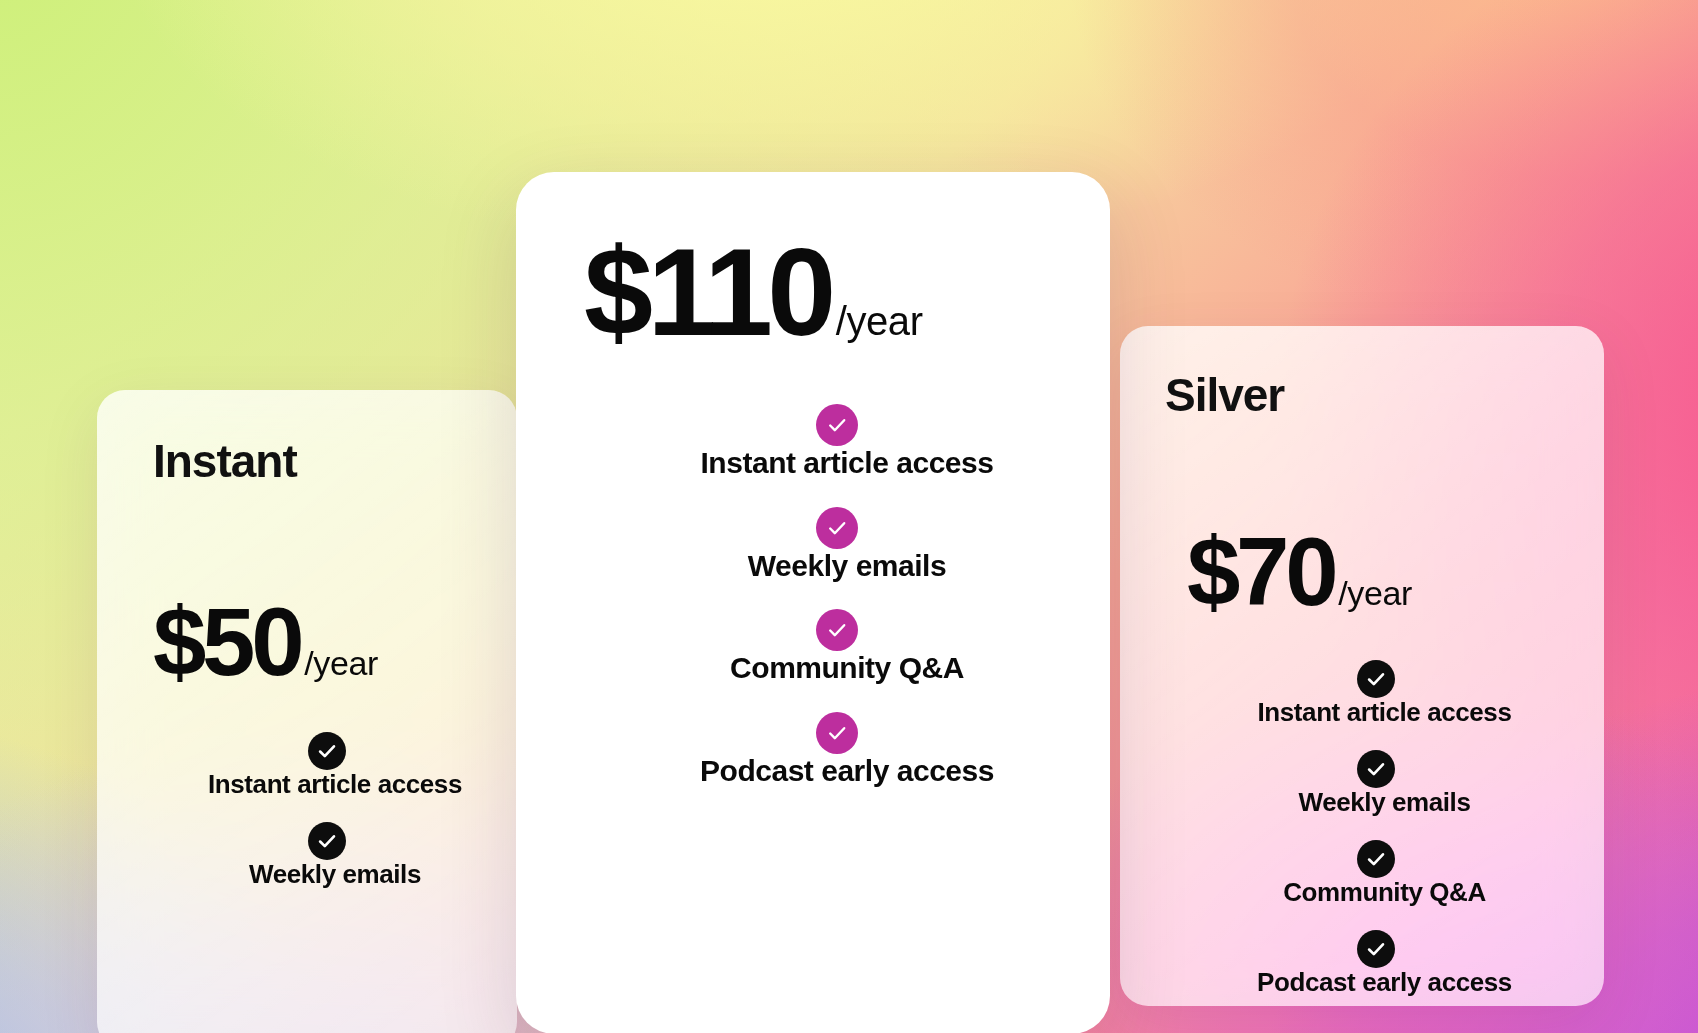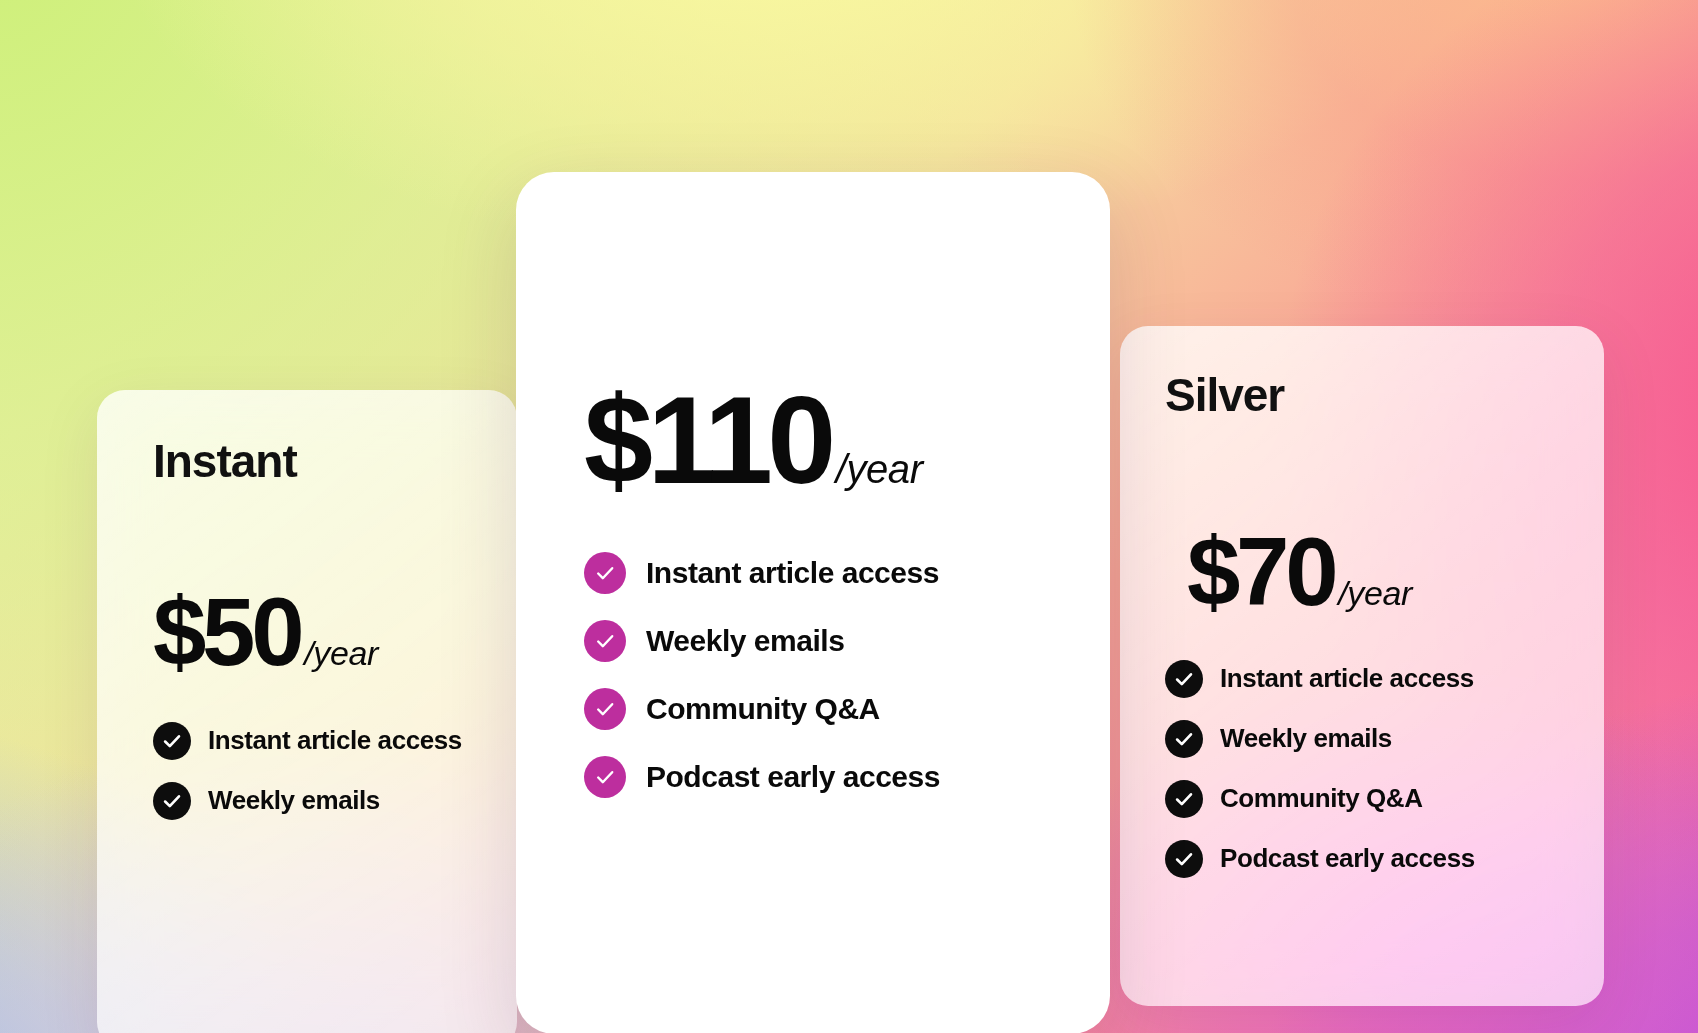--- a/index.html
+++ b/index.html
@@ -133,43 +133,43 @@
     color:#0a0a0a;
     line-height:1;
   }
   .price-amount {
     font-weight:700;
     letter-spacing:-0.045em;
   }
   .price-period {
     font-weight:400;
     letter-spacing:-0.01em;
-    font-style:italic;
   }
   #card-bronze .price-row { margin-top:100px; }
-  #card-bronze .price-amount { font-size:96px; }
+  #card-bronze .price-amount { font-size:96px;margin-top:10px; }
   #card-bronze .price-period { font-size:34px; margin-left:4px; }
 
   #card-silver .price-row { margin-top:106px;margin-left:22px; }
   #card-silver .price-amount { font-size:96px; }
   #card-silver .price-period { font-size:34px; margin-left:4px; }
 
-  #card-gold .price-row { margin-top:148px; }
+  #card-gold .price-row { }
   #card-gold .price-amount { font-size:124px; }
   #card-gold .price-period { font-size:40px; margin-left:5px; }
 
   
   .features { list-style:none; }
   #card-bronze .features { margin-top:42px; }
   #card-silver .features { margin-top:40px; }
   #card-gold   .features { margin-top:50px; }
 
   .feature-item {
     display:flex;
     align-items:center;
+    flex-direction:column;
   }
   #card-bronze .feature-item { margin-bottom:22px; }
   #card-silver .feature-item { margin-bottom:22px; }
   #card-gold   .feature-item { margin-bottom:26px; }
   .feature-item:last-child { margin-bottom:0; }
 
   .check-icon {
     flex:0 0 auto;
     border-radius:50%;
     display:flex;

